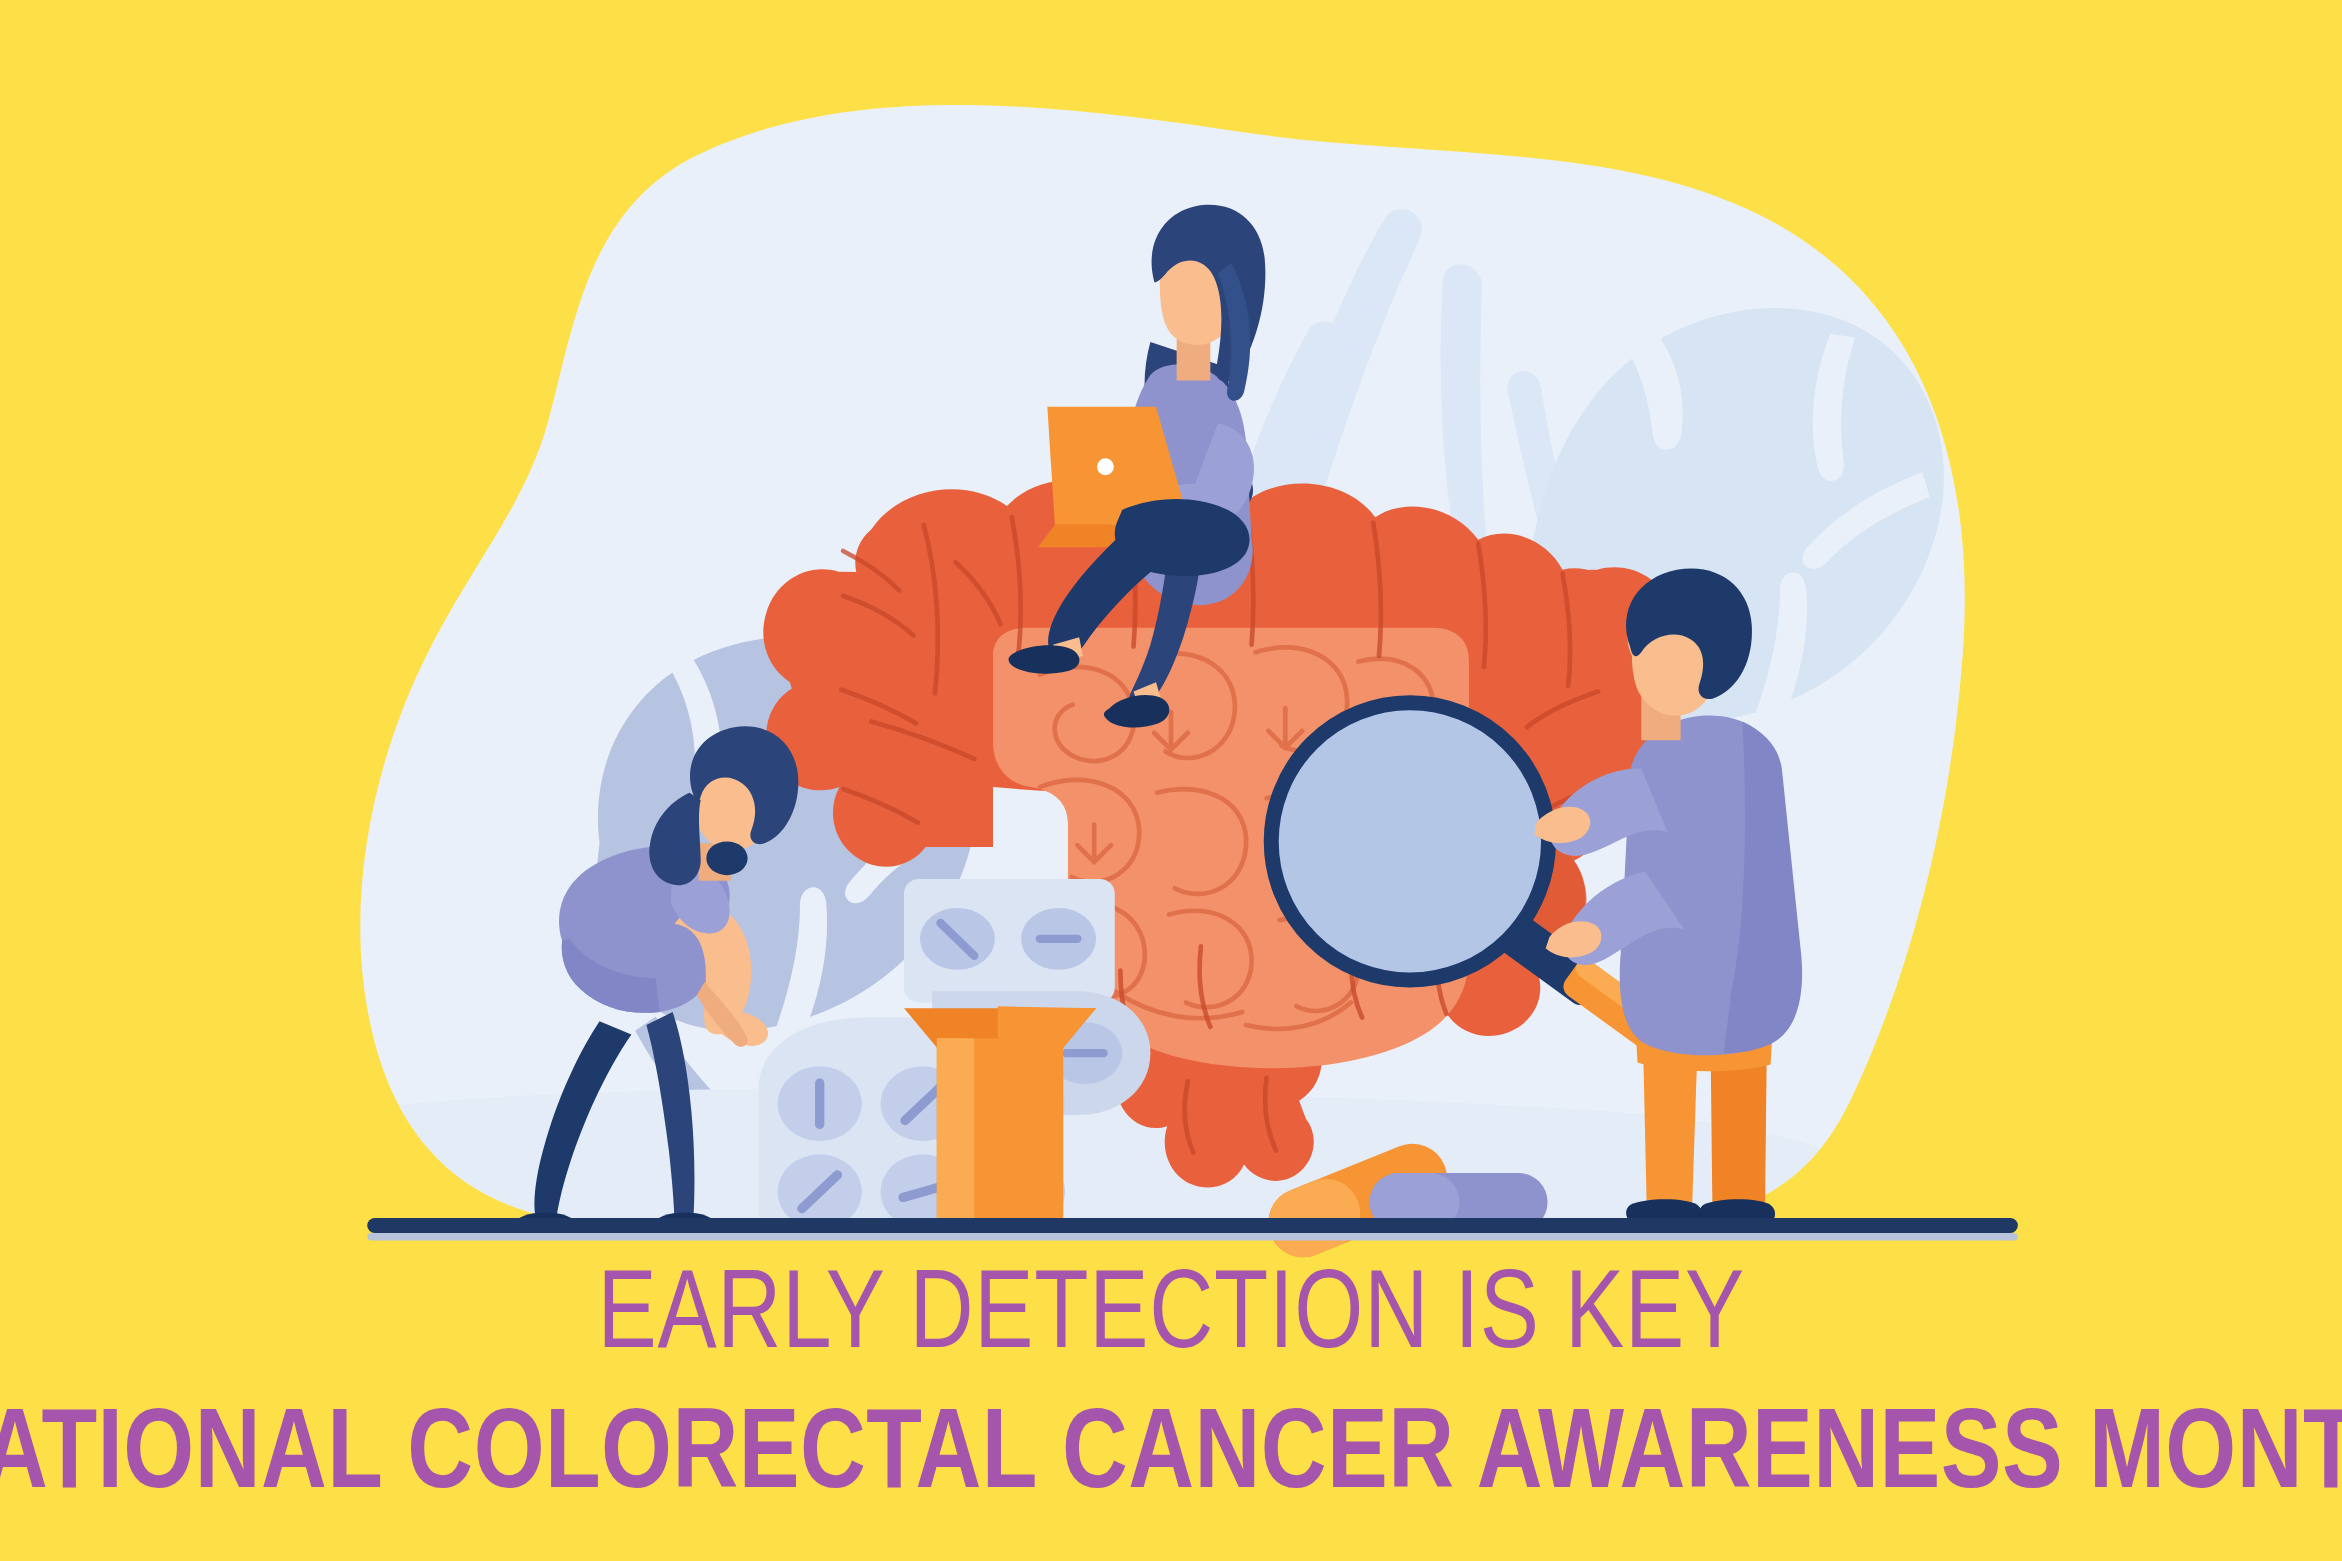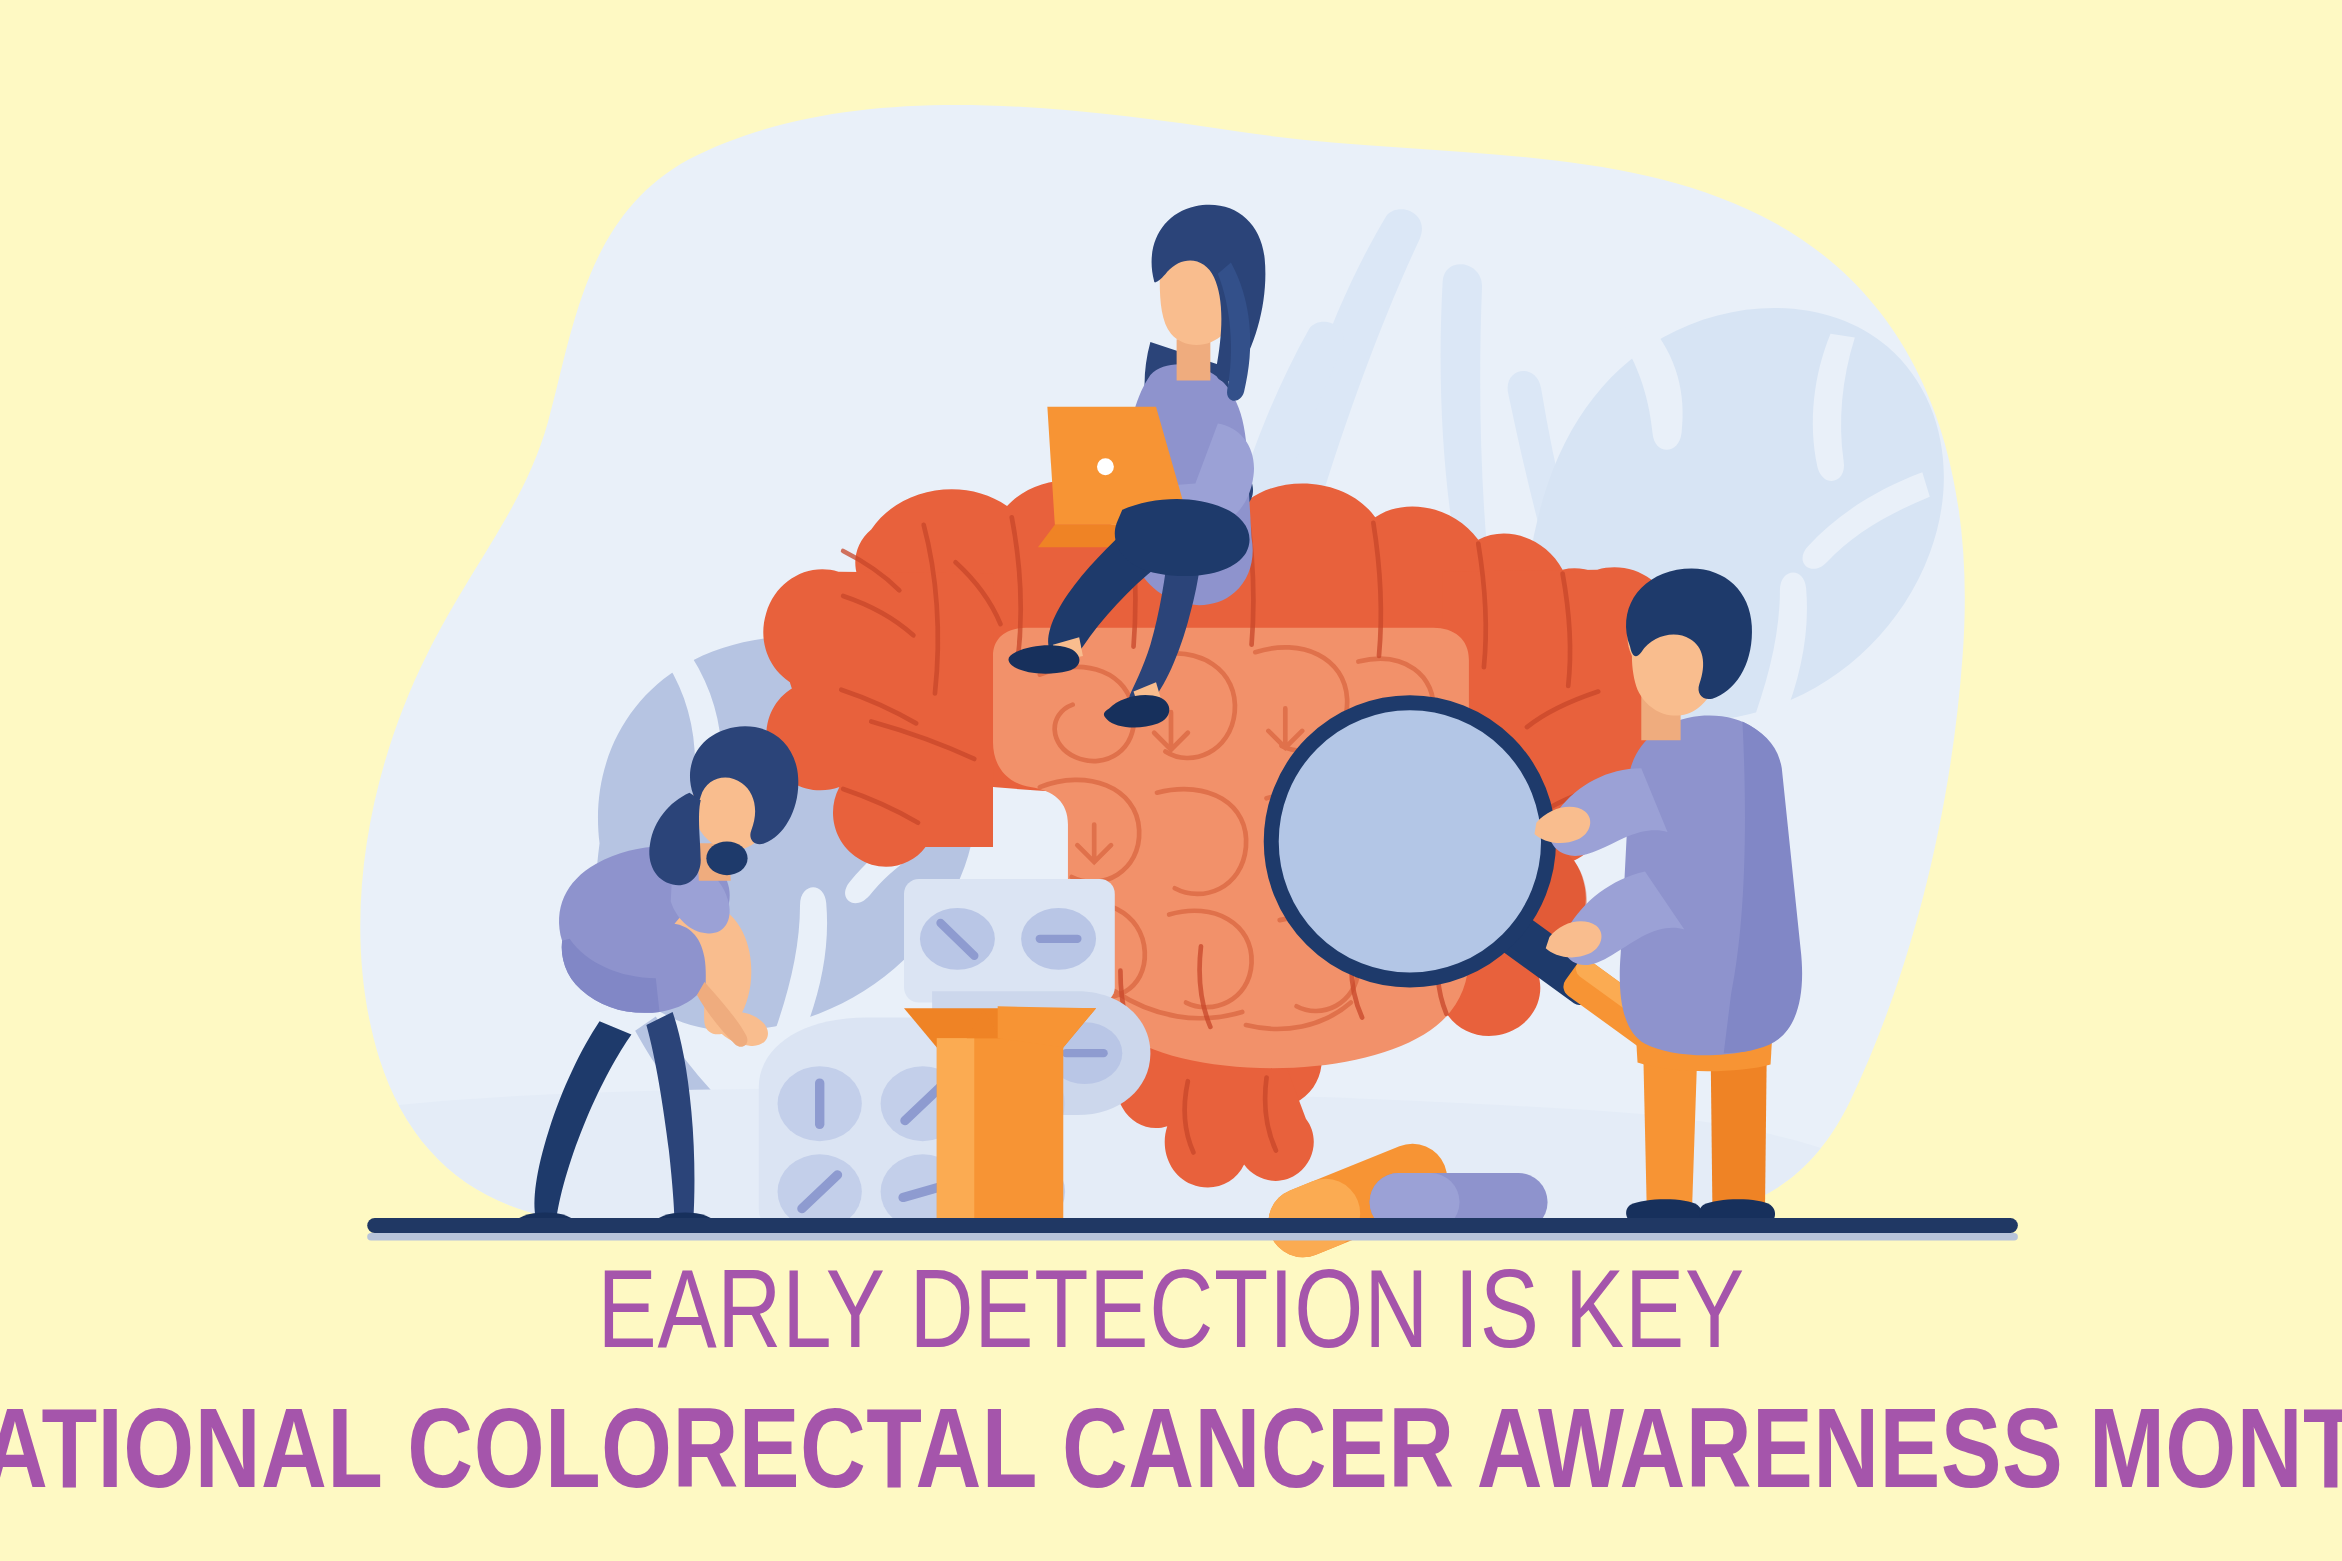--- a/index.html
+++ b/index.html
@@ -3,21 +3,21 @@
 <meta charset="utf-8">
 <title>National Colorectal Cancer Awareness Month</title>
 <style>
   html,body{margin:0;padding:0;background:#ffffff;}
   body{
     width:2342px;height:1562px;overflow:hidden;
     font-family:"Liberation Sans","DejaVu Sans",sans-serif;
     background:#ffffff;
   }
   #poster{
-    position:relative;width:2342px;height:1562px;background:#fef9c3;
+    position:relative;width:2342px;height:1562px;background:#fde047;
   }
   #art{position:absolute;left:0;top:0;width:2342px;height:1562px;}
   .caption-zone{
     position:absolute;left:0;top:1246px;width:2342px;height:281px;
     display:flex;flex-direction:column;align-items:center;justify-content:flex-start;
   }
   .headline-sub{
     font-family:"Liberation Sans Narrow","Liberation Sans","DejaVu Sans Condensed",sans-serif;
     font-weight:400;
     font-size:111px;

